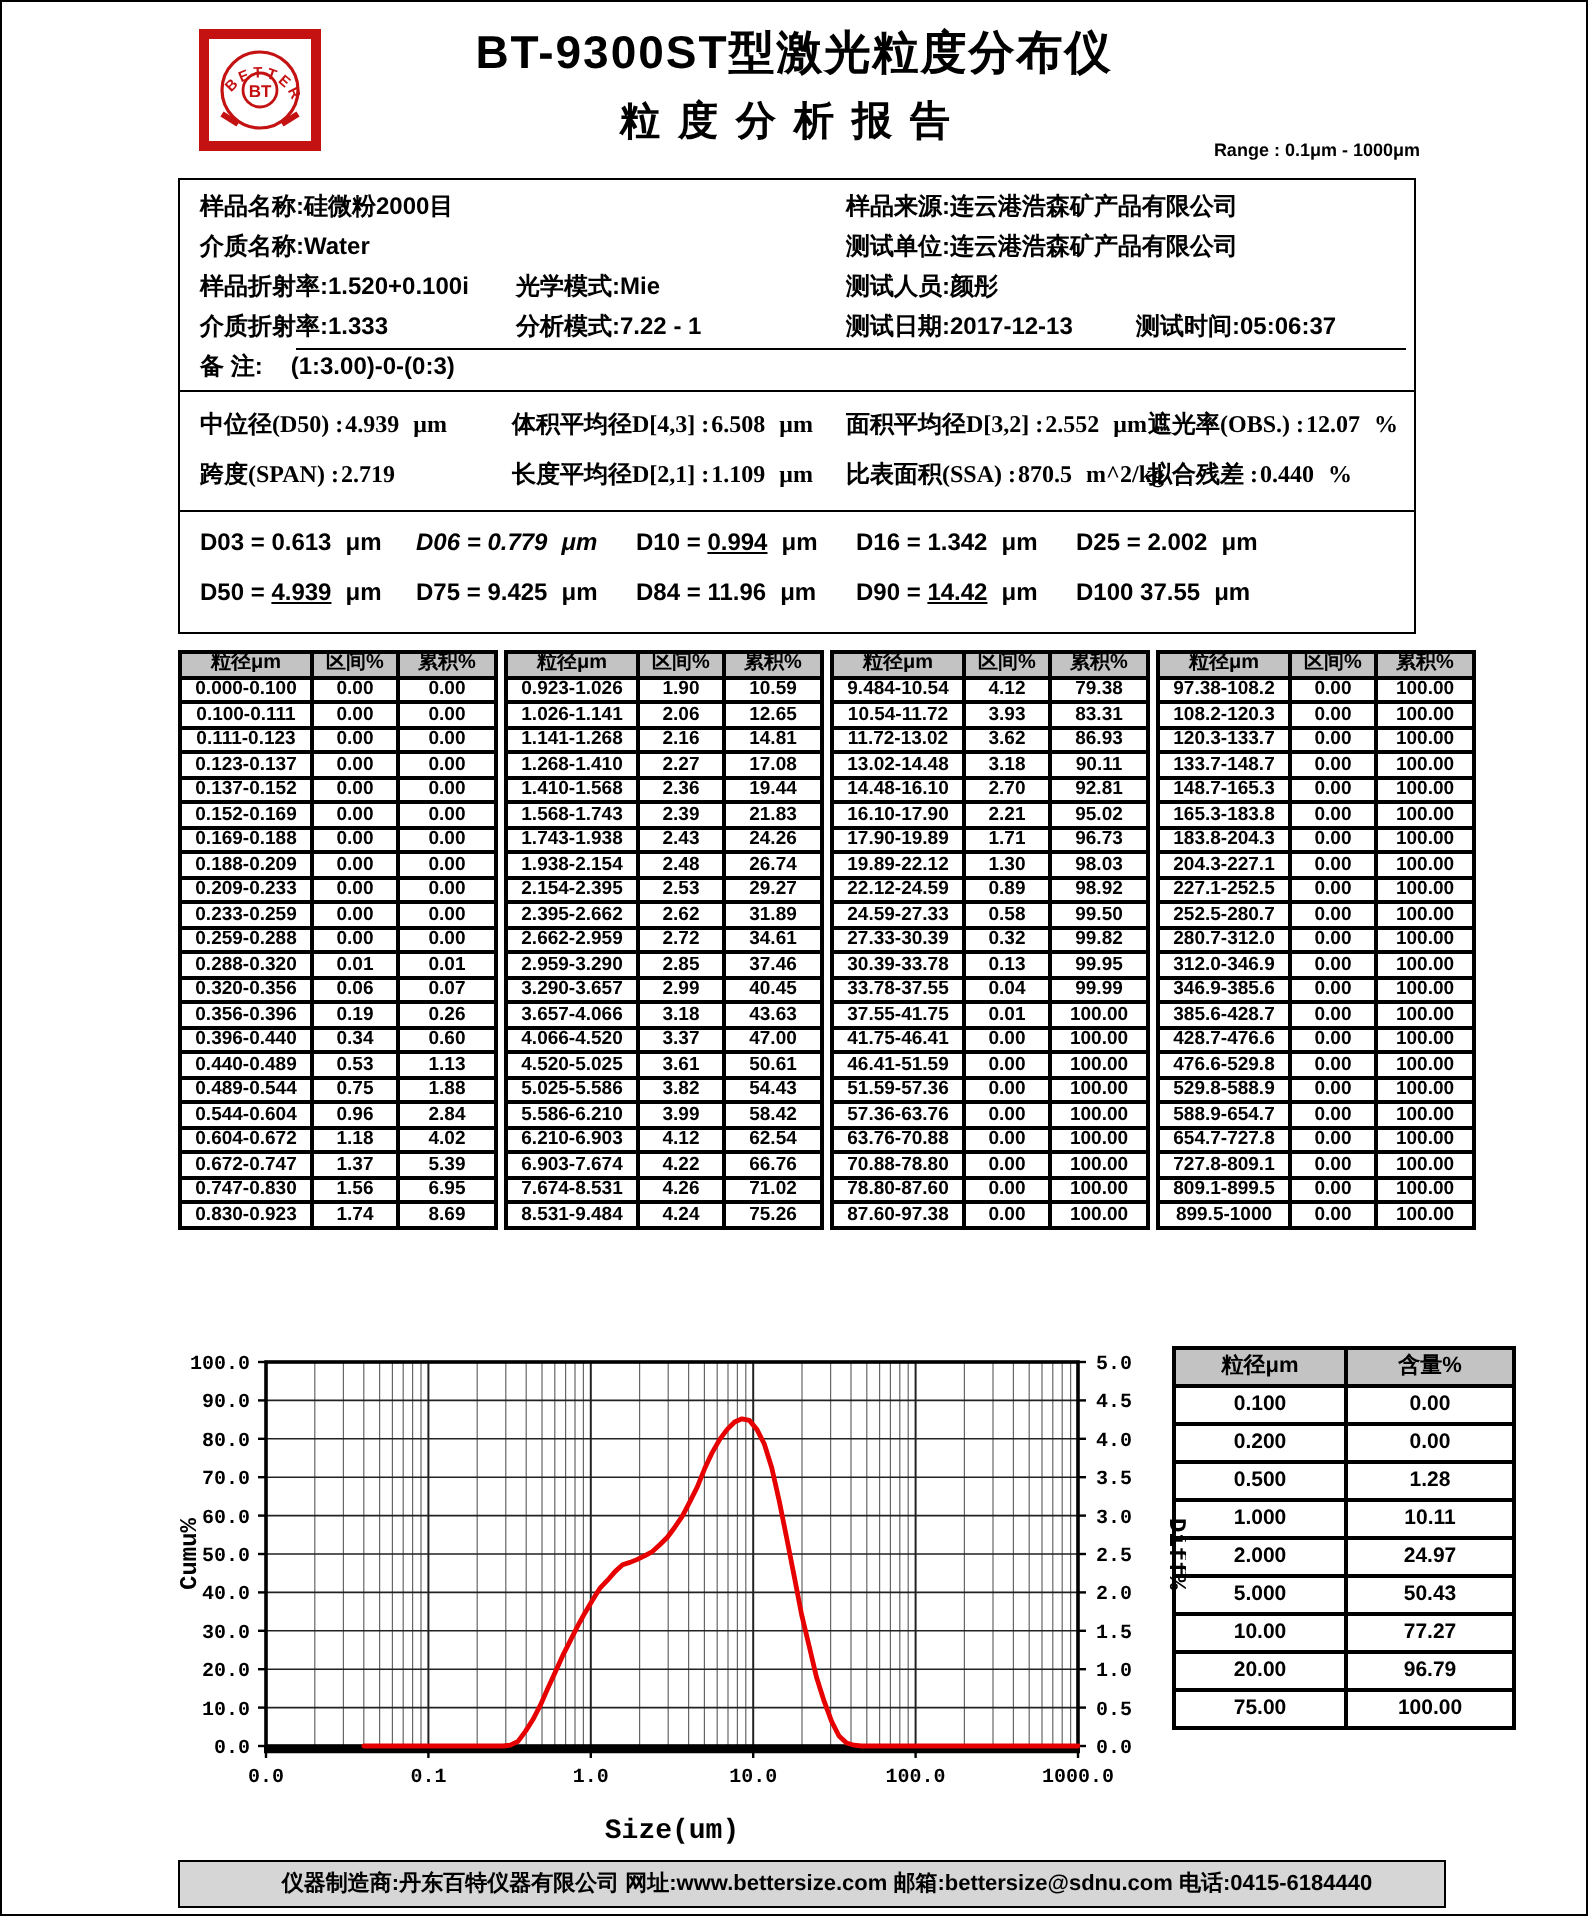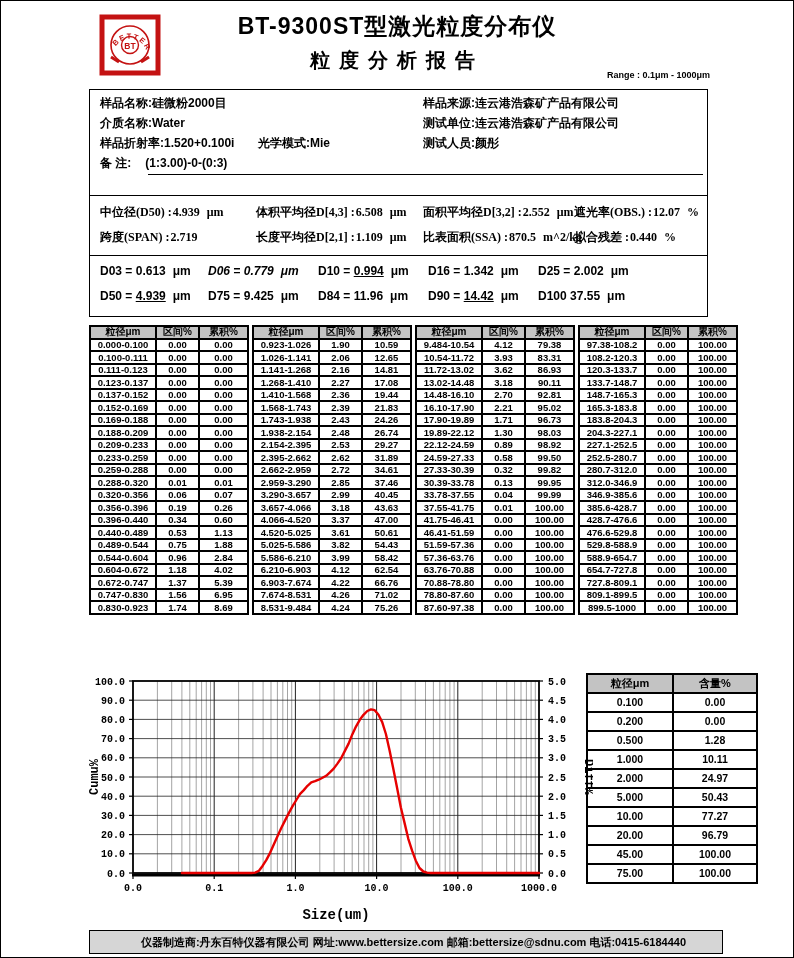--- a/index.html
+++ b/index.html
@@ -64,20 +64,26 @@
       <span class="fld" style="left:333px"><span>样品来源:</span><span>连云港浩森矿产品有限公司</span></span>
     </div>
     <div class="irow">
       <span class="fld" style="left:10px"><span>介质名称:</span><span>Water</span></span>
       <span class="fld" style="left:333px"><span>测试单位:</span><span>连云港浩森矿产品有限公司</span></span>
     </div>
     <div class="irow">
       <span class="fld" style="left:10px"><span>样品折射率:</span><span>1.520+0.100i</span></span>
       <span class="fld" style="left:168px"><span>光学模式:</span><span>Mie</span></span>
       <span class="fld" style="left:333px"><span>测试人员:</span><span>颜彤</span></span>
+    </div>
+    <div class="irow">
+      <span class="fld" style="left:10px"><span>介质折射率:</span><span>1.333</span></span>
+      <span class="fld" style="left:168px"><span>分析模式:</span><span>7.22 - 1</span></span>
+      <span class="fld" style="left:333px"><span>测试日期:</span><span>2017-12-13</span></span>
+      <span class="fld" style="left:478px"><span>测试时间:</span><span>05:06:37</span></span>
     </div>
     <div class="rline"></div>
     <div class="irow">
       <span class="fld" style="left:10px"><span>备  注:</span><span style="margin-left:14px">(1:3.00)-0-(0:3)</span></span>
     </div>
   </div>
 
   <div class="box sbox" id="summary-box">
       <span class="s-item" style="left: 10px; top: 8px;"><span>中位径(D50) :</span><span class="s-val">4.939</span><span class="s-unit">μm</span></span>
       <span class="s-item" style="left: 166px; top: 8px;"><span>体积平均径D[4,3] :</span><span class="s-val">6.508</span><span class="s-unit">μm</span></span>
@@ -758,24 +764,20 @@
           </tr>
           <tr>
             <td>10.00</td>
             <td>77.27</td>
           </tr>
           <tr>
             <td>20.00</td>
             <td>96.79</td>
           </tr>
           <tr>
-            <td>45.00</td>
-            <td>100.00</td>
-          </tr>
-          <tr>
             <td>75.00</td>
             <td>100.00</td>
           </tr>
         </tbody>
       </table>
     </div>
 
   <div class="footer">仪器制造商:丹东百特仪器有限公司   网址:www.bettersize.com   邮箱:bettersize@sdnu.com   电话:0415-6184440</div>
 
 </div>

